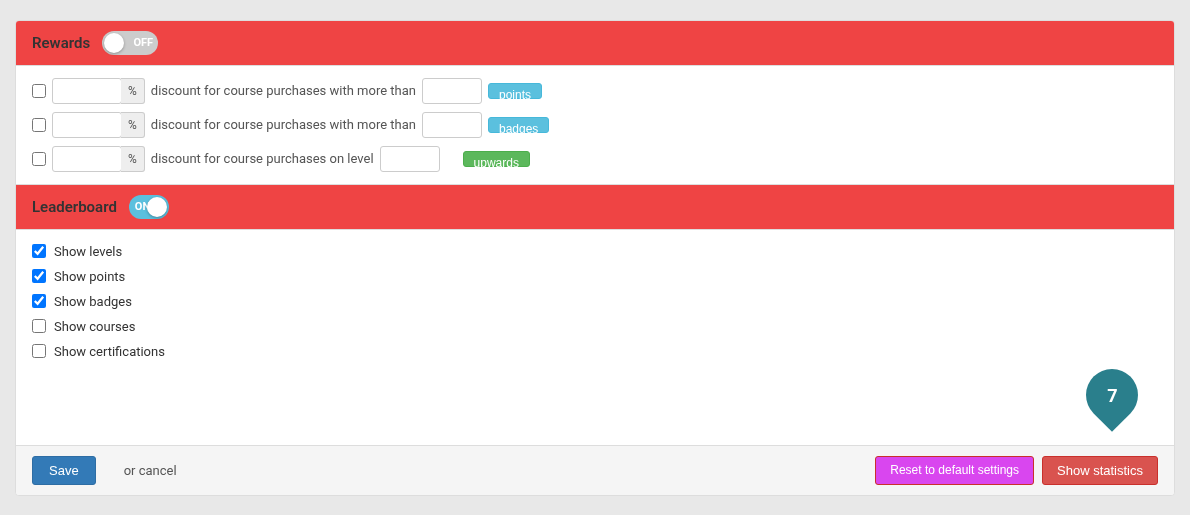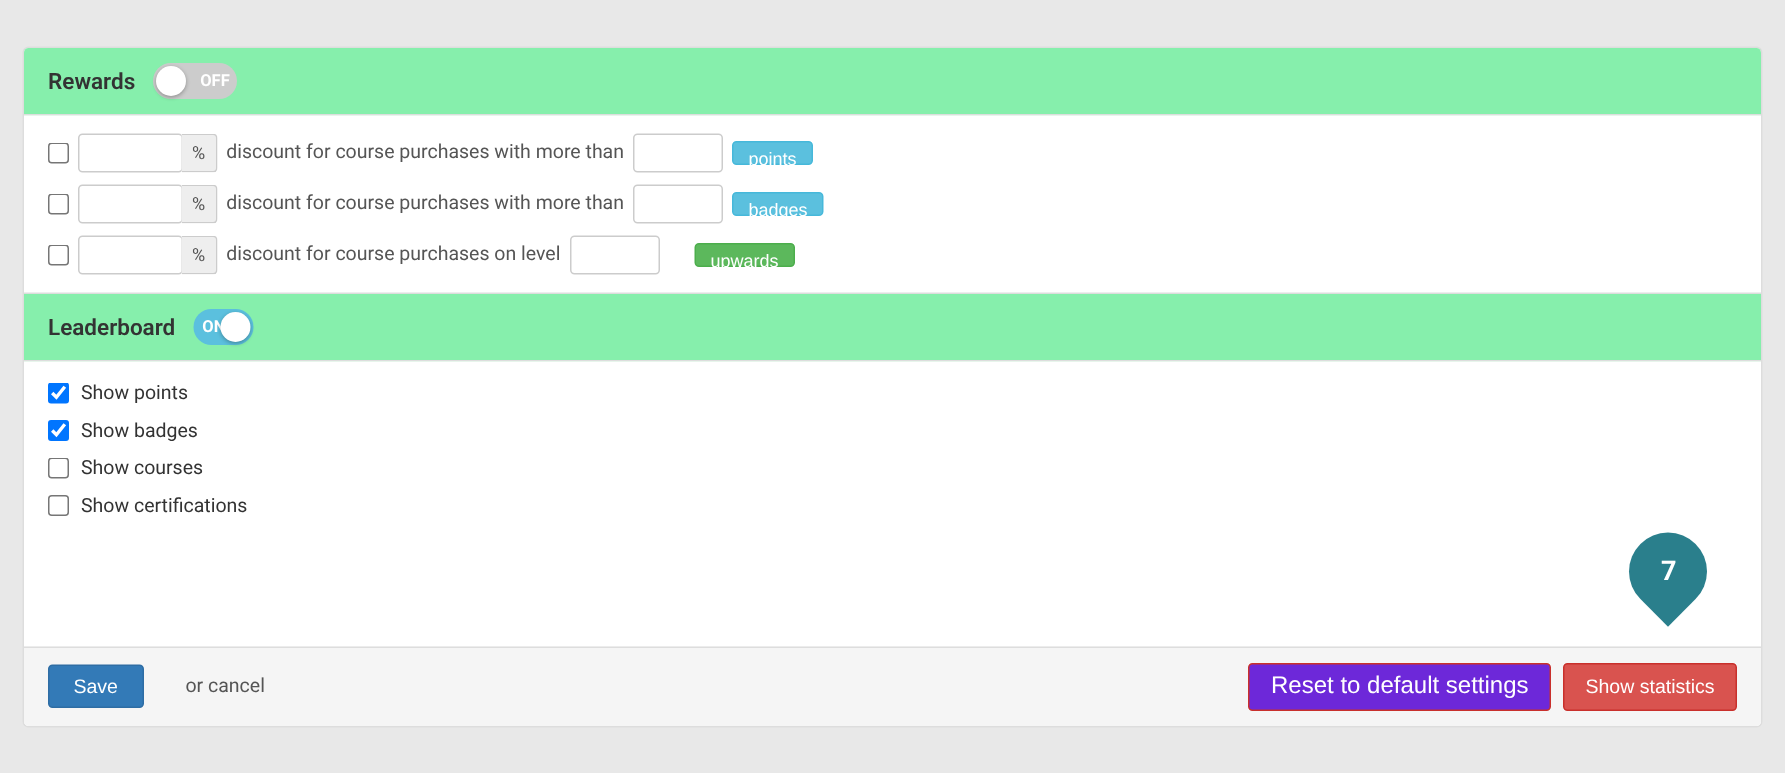--- a/index.html
+++ b/index.html
@@ -16,21 +16,21 @@
     .main-container {
       width: 1160px;
       background: #fff;
       border: 1px solid #ddd;
       border-radius: 4px;
       overflow: hidden;
     }
 
     
     .section-header {
-      background: #86efac;
+      background: #ef4444;
       border-bottom: 1px solid #ddd;
       padding: 10px 16px;
       display: flex;
       align-items: center;
       gap: 12px;
     }
     .section-title {
       font-size: 15px;
       font-weight: 600;
       color: #333;
@@ -231,26 +231,26 @@
     }
     .cancel-text {
       font-size: 13px;
       color: #555;
     }
     .footer-right {
       display: flex;
       gap: 8px;
     }
     .btn-reset-default {
-      background: #6d28d9;
+      background: #d946ef;
       border: 1px solid #c9302c;
       border-radius: 3px;
       color: #fff;
       padding: 6px 14px;
-      font-size: 16px;
+      font-size: 12px;
       cursor: pointer;
     }
     .btn-reset-stats {
       background: #d9534f;
       border: 1px solid #c9302c;
       border-radius: 3px;
       color: #fff;
       padding: 6px 14px;
       font-size: 13px;
       cursor: pointer;
@@ -302,20 +302,24 @@
   <div class="section-header">
     <span class="section-title">Leaderboard</span>
     <div class="toggle-on">
       <span class="toggle-label">ON</span>
       <div class="toggle-knob"></div>
     </div>
   </div>
 
   <div class="leaderboard-body">
 
+    <div class="checkbox-row">
+      <input type="checkbox" class="cb" checked="" style="">
+      <span class="cb-label">Show levels</span>
+    </div>
 
     <div class="checkbox-row">
       <input type="checkbox" class="cb" checked="" style="">
       <span class="cb-label">Show points</span>
     </div>
 
     <div class="checkbox-row">
       <input type="checkbox" class="cb" checked="" style="">
       <span class="cb-label">Show badges</span>
     </div>

